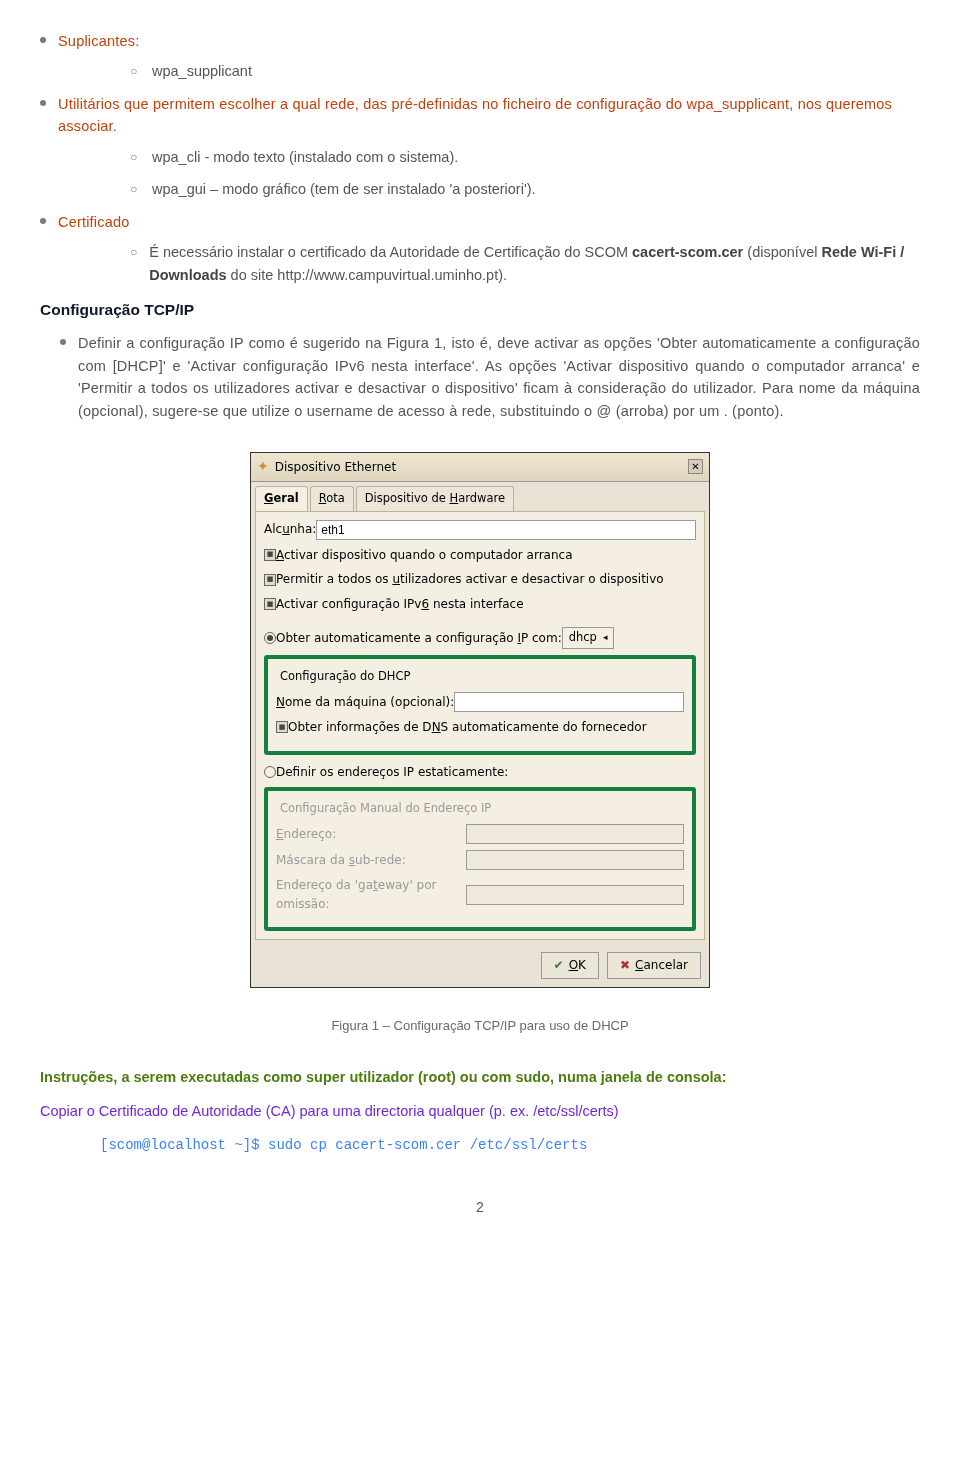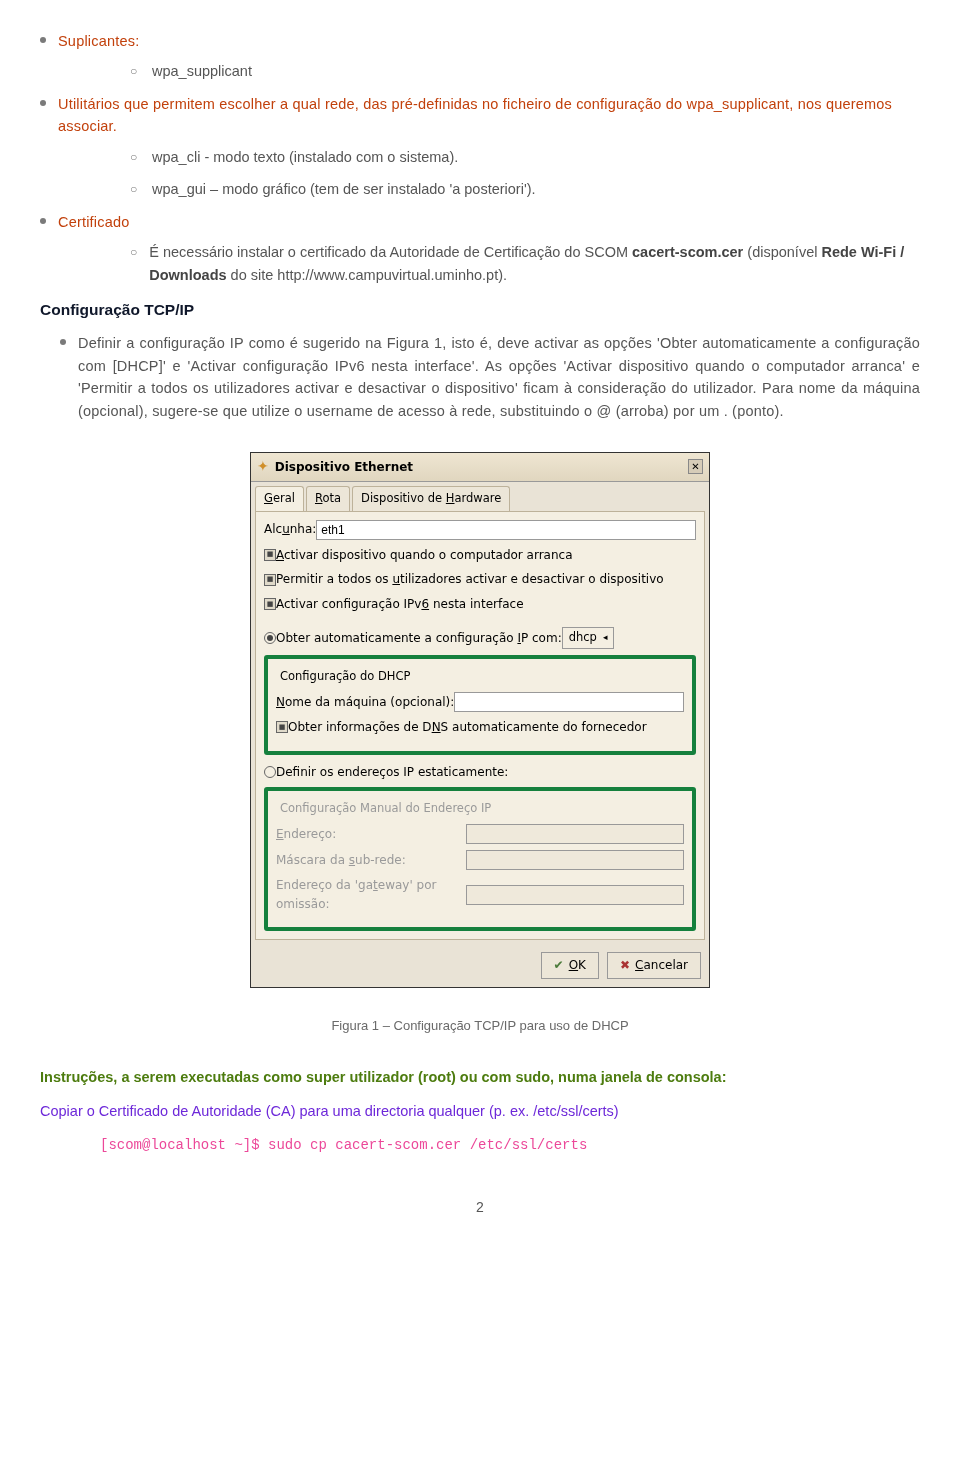--- a/index.html
+++ b/index.html
@@ -20,43 +20,43 @@
   .sub-circle { color: #7a7a7a; font-size: 12px; margin-top: 2px; width: 10px; }
   .sub-text { color: #555; }
   .bold { font-weight: bold; color: #444; }
   .heading { font-weight: bold; color: #0f172a; font-size: 15.5px; margin: 12px 0 10px 0; }
   .para-block { margin-left: 38px; color: #555; text-align: justify; margin-bottom: 20px; }
   .caption { text-align: center; color: #6a6a6a; font-size: 13px; margin: 28px 0 30px 0; }
   .dialog-wrap { display: flex; justify-content: center; margin: 10px 0; }
   .dialog { width: 460px; background: #e9e3d6; border: 1px solid #333; font-family: "DejaVu Sans", Arial, sans-serif; font-size: 12px; color: #000; }
   .titlebar { background: linear-gradient(#efe6d2,#e0d6bf); display: flex; align-items: center; padding: 3px 6px; border-bottom: 1px solid #999; }
   .titlebar .star { color: #d08f2a; margin-right: 6px; font-size: 14px; }
-  .titlebar .title { font-weight: bold; flex: 1; }
+  .titlebar .title { font-weight: normal; flex: 1; }
   .titlebar .closex { width: 15px; height: 15px; background: #d6ccb8; border: 1px solid #888; display: flex; align-items: center; justify-content: center; font-size: 10px; cursor: pointer; }
   .tabs { display: flex; gap: 2px; padding: 4px 4px 0 4px; background: #e9e3d6; }
   .tab { padding: 3px 8px; background: #ece6d8; border: 1px solid #bdb29a; border-bottom: none; border-radius: 3px 3px 0 0; font-size: 11.5px; cursor: pointer; }
-  .tab.active { background: #f4efe2; font-weight: normal; }
+  .tab.active { background: #f4efe2; font-weight: bold; }
   .tab-body { background: #f4efe2; margin: 0 4px 4px 4px; padding: 8px; border: 1px solid #bdb29a; }
   .dlg-row { display: flex; align-items: center; margin-bottom: 6px; font-size: 12px; }
   .dlg-input { background: #fff; border: 1px solid #999; height: 20px; flex: 1; padding: 0 4px; font-size: 12px; }
   .chk { width: 12px; height: 12px; border: 1px solid #666; background: #e0daca; display: inline-flex; align-items: center; justify-content: center; font-size: 9px; flex-shrink: 0; }
   .chk.on::before { content: "■"; color: #444; font-size: 7px; }
   .radio { width: 12px; height: 12px; border: 1px solid #666; border-radius: 50%; display: inline-flex; align-items: center; justify-content: center; flex-shrink: 0; }
   .radio.on::before { content: ""; width: 6px; height: 6px; background: #444; border-radius: 50%; display: block; }
   .dlg-group { border: 4px solid #15803d; border-radius: 3px; padding: 8px; margin-top: 6px; }
   .dlg-group-title { font-size: 11.5px; margin-top: -16px; margin-bottom: 6px; background: #f4efe2; display: inline-block; padding: 0 4px; }
   .disabled { color: #9a9a9a; }
   .dlg-buttons { display: flex; justify-content: flex-end; gap: 8px; padding: 8px; }
   .dlg-btn { background: #ece6d8; border: 1px solid #999; padding: 3px 12px; font-size: 12px; cursor: pointer; display: flex; align-items: center; gap: 5px; }
   .btn-icon { font-size: 12px; }
   .dd { background: #f4efe2; border: 1px solid #999; padding: 1px 6px; display: inline-flex; align-items: center; gap: 6px; font-size: 11.5px; }
   .dd .arrow { font-size: 9px; }
   .underline-letter { text-decoration: underline; }
   .footer-head { font-weight: bold; color: #4d7c0f; margin: 30px 0 12px 0; }
-  .code { font-family: "Courier New", monospace; color: #ec4899; font-size: 14px; margin-left: 60px; margin-top: 12px; }
+  .code { font-family: "Courier New", monospace; color: #3b82f6; font-size: 14px; margin-left: 60px; margin-top: 12px; }
   .pagenum { text-align: center; color: #555; margin-top: 40px; font-size: 14px; }
 </style>
 </head>
 <body>
 
 <div class="bullet-row">
   <div class="bullet-dot"></div>
   <div class="bullet-text">Suplicantes:</div>
 </div>
 <div class="sub-bullet">

